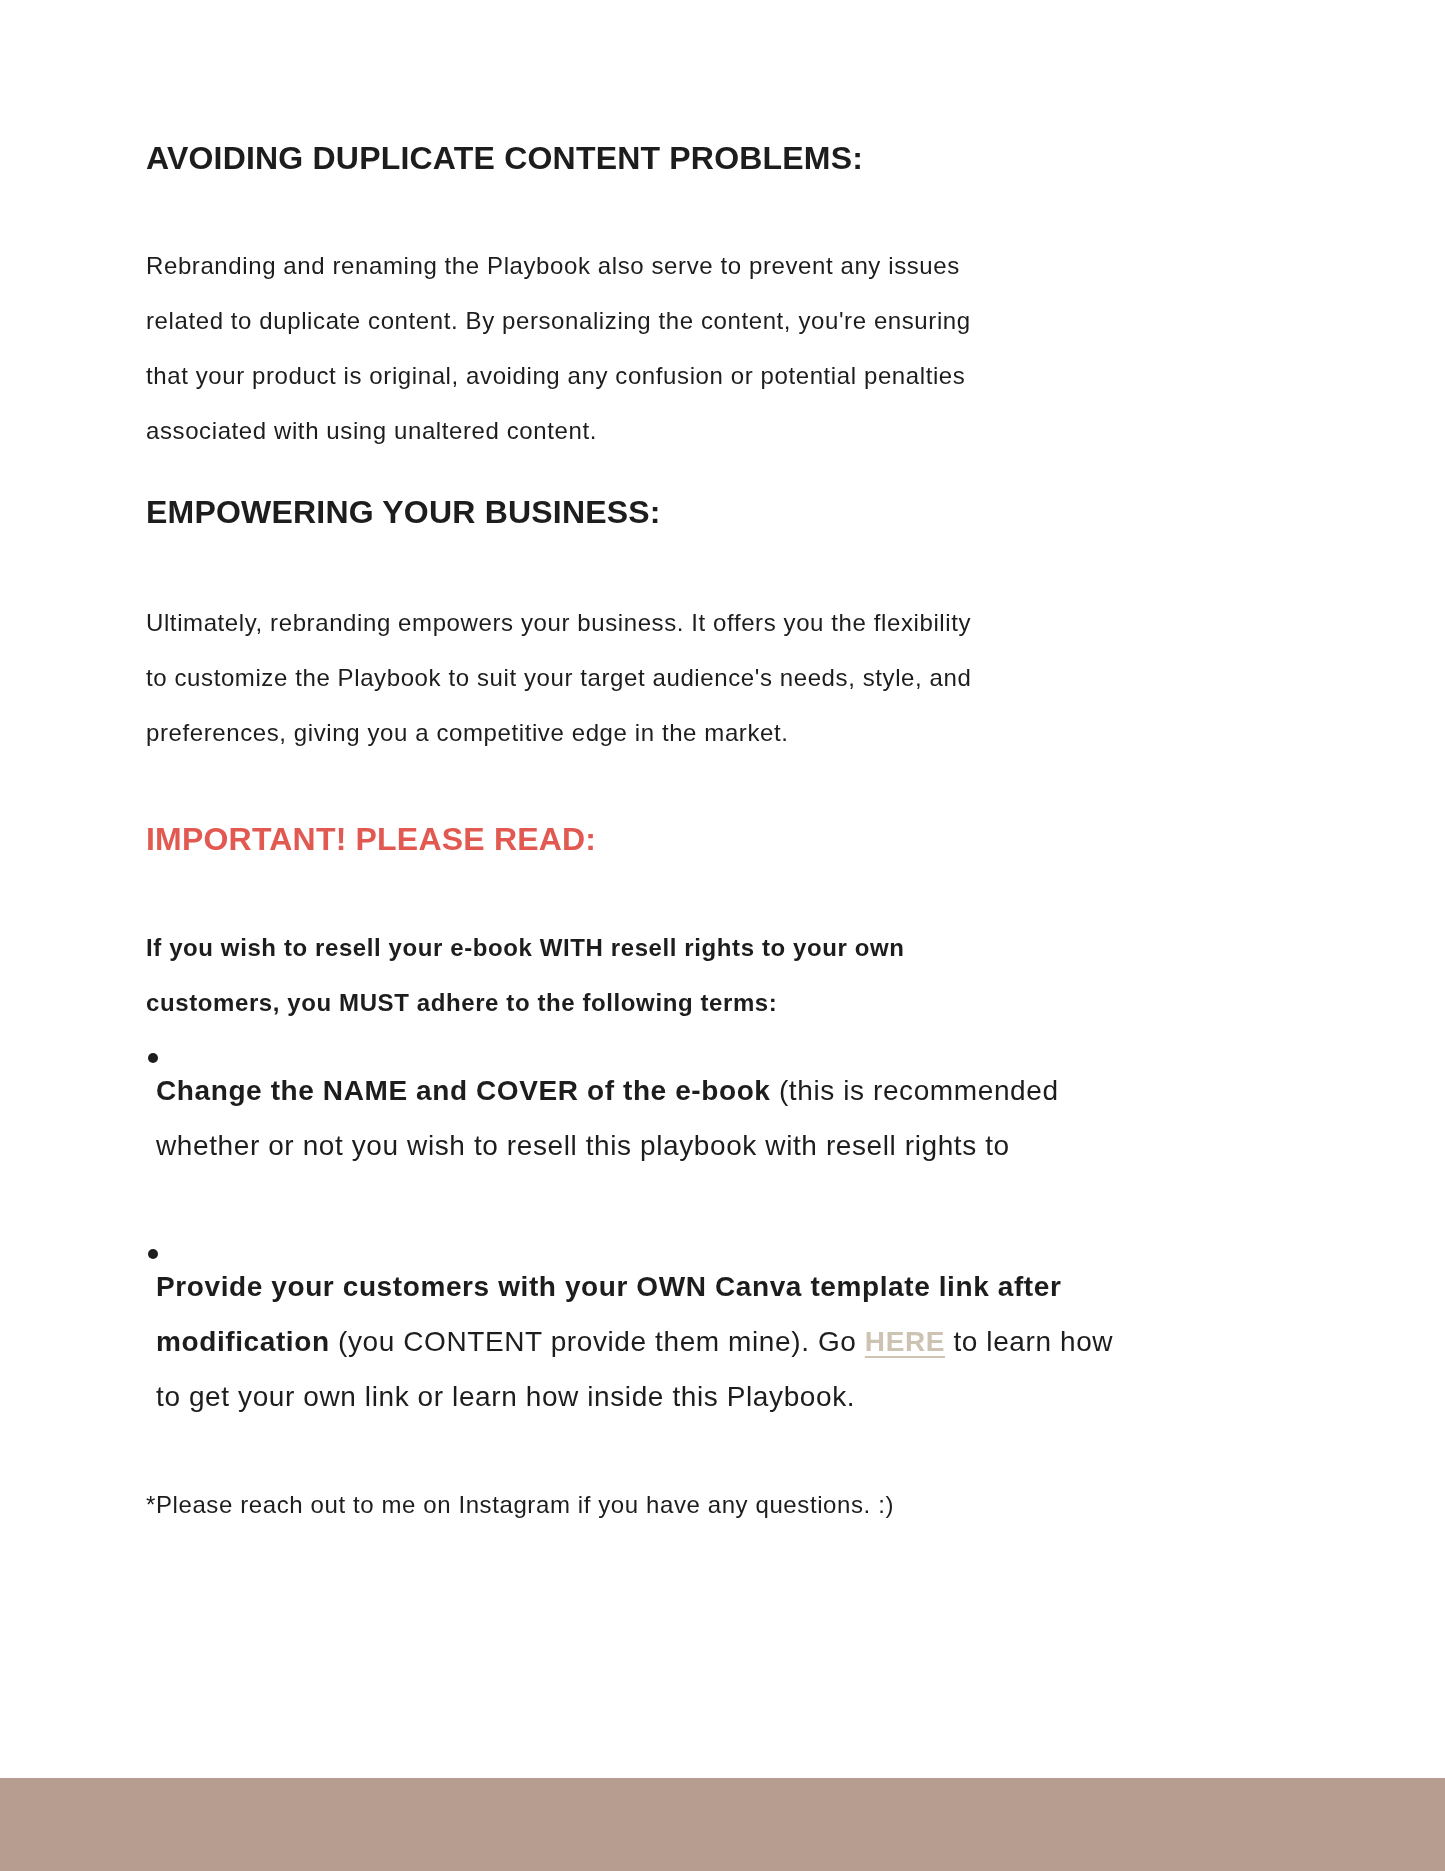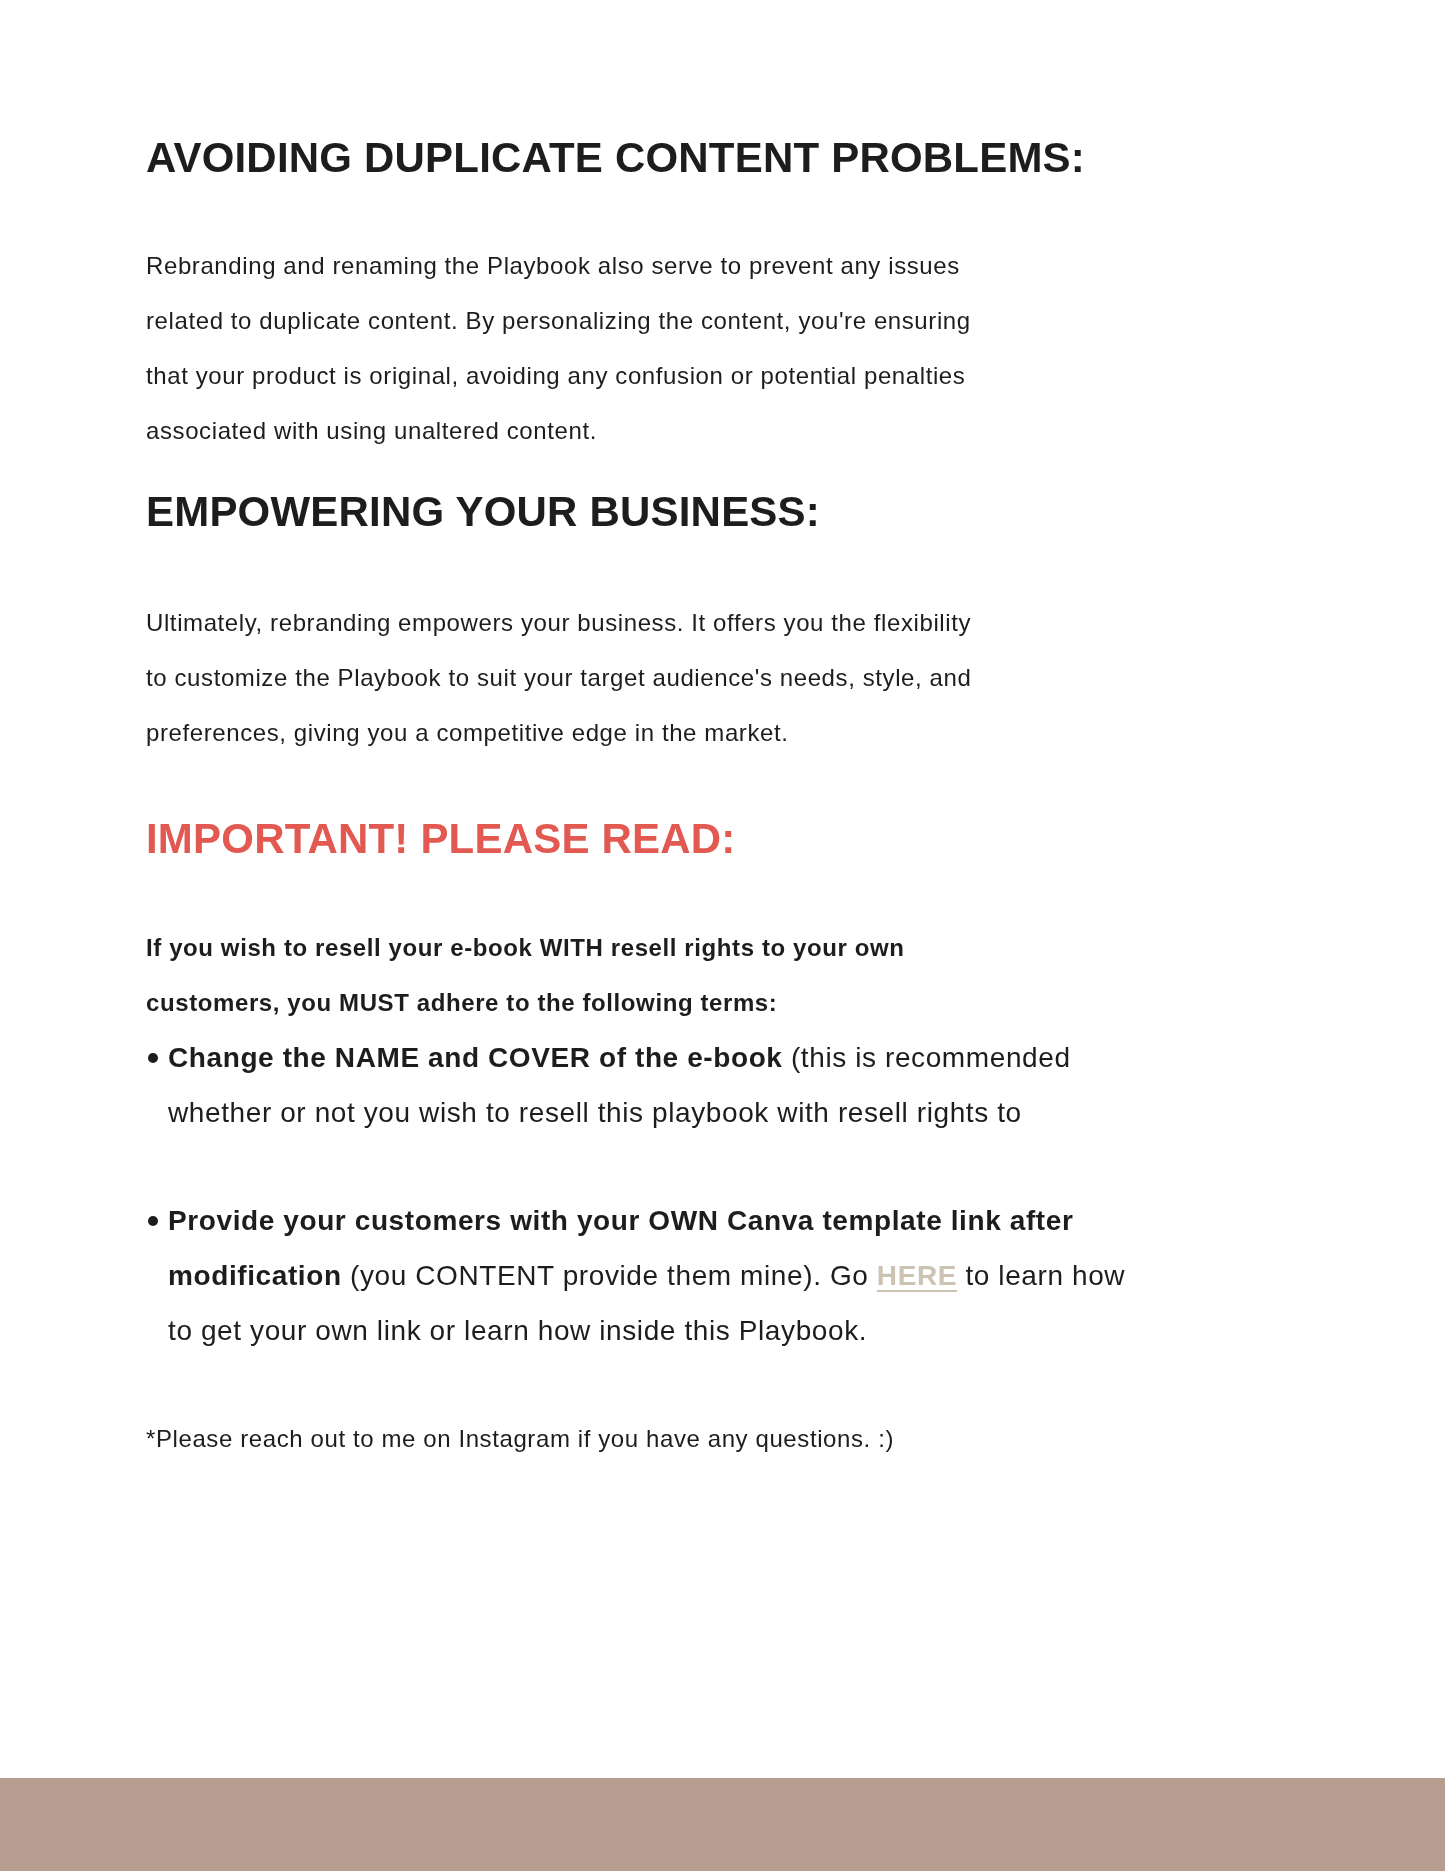--- a/index.html
+++ b/index.html
@@ -22,21 +22,21 @@
     color:var(--text-color);
   }
   .content{
     position:absolute;
     left:146px;
     top:136px;
     width:1230px;
   }
   .heading{
     margin:0;
-    font-size:42px;
+    font-size:32px;
     line-height:44px;
     font-weight:700;
     letter-spacing:0.2px;
     color:var(--text-color);
     white-space:nowrap;
   }
   .heading.red{color:var(--accent-red);}
   .body-text{
     margin:0;
     font-size:24px;
@@ -55,20 +55,21 @@
   .m-bullet2{margin-top:53px;}
   .m-footnote{margin-top:53px;}
   .bullet-list{
     list-style:none;
     margin:0;
     padding:0;
   }
   .bullet{
     display:flex;
     align-items:flex-start;
+    flex-direction:column;
   }
   .bullet-dot{
     flex:0 0 auto;
     width:10px;
     height:10px;
     border-radius:50%;
     background:var(--text-color);
     margin-left:2px;
     margin-top:23px;
   }

